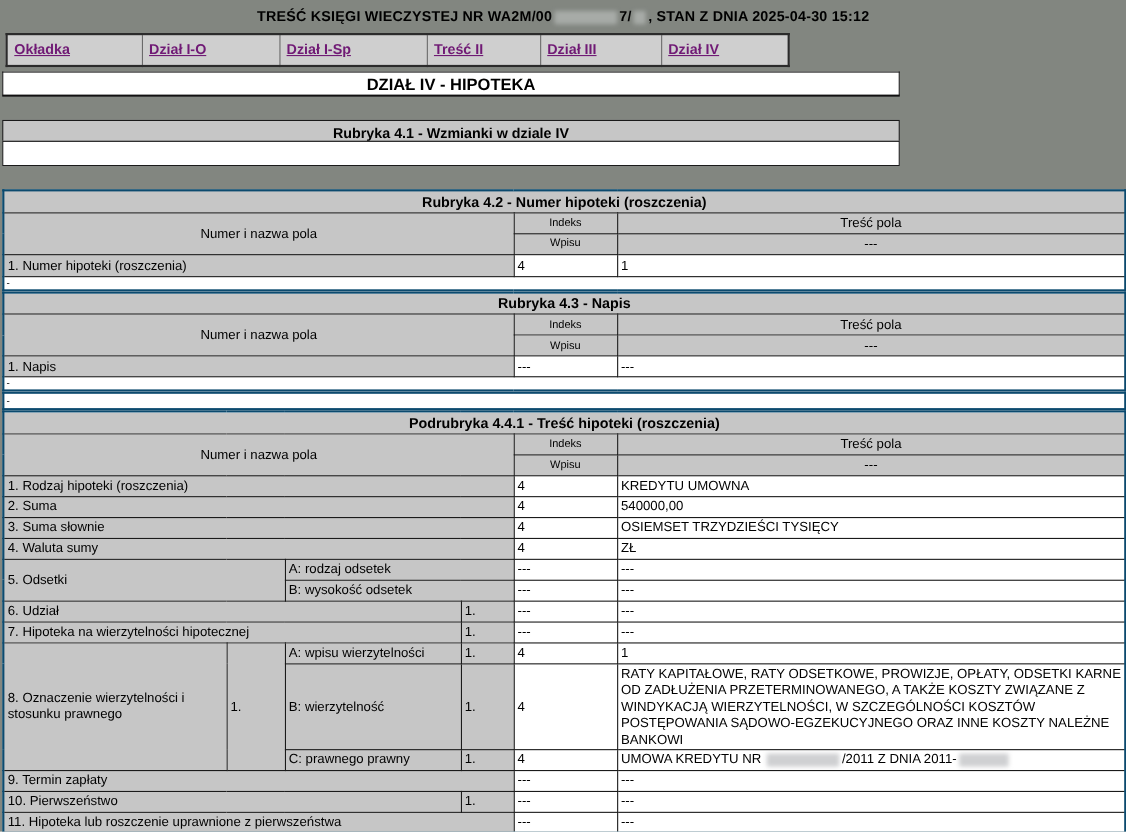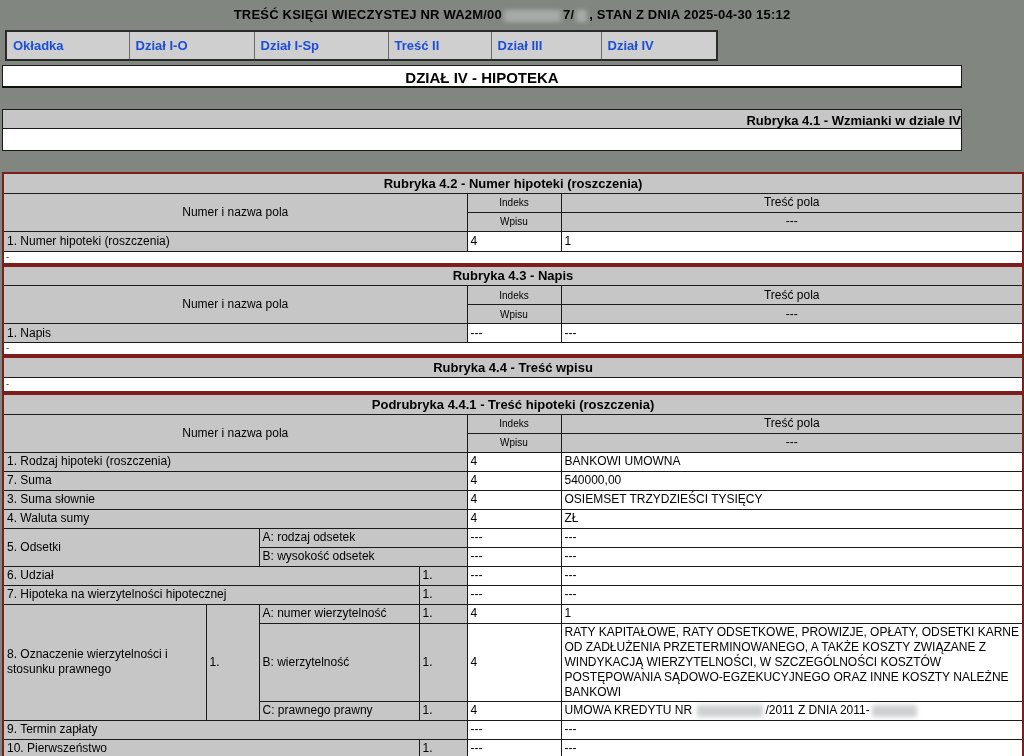--- a/index.html
+++ b/index.html
@@ -19,42 +19,42 @@
   table.tabbar {
     border-collapse:collapse; table-layout:fixed;
     margin:3px 0 0 5px; width:711px;
     background:#cfcfcf; border:2px solid #2b2b2b;
   }
   table.tabbar td {
     border:1px solid #6a6a6a; padding:4px 6px 5px 6px;
     background:#cfcfcf; white-space:nowrap; overflow:hidden;
   }
   a.tablink {
-    color:#1d4ed8; font-weight:bold; font-size:13px;
-    cursor:pointer;
+    color:#701a75; font-weight:bold; font-size:13px;
+    text-decoration:underline; cursor:pointer;
   }
   
   .bar {
-    width:960px; margin:0 0 0 2px;
+    width:816px; margin:0 0 0 2px;
     border:1px solid #1a1a1a;
     text-align:center; overflow:hidden;
   }
   .bar.white { background:#ffffff; }
-  .bar.gray  { background:#c6c6c6;text-align:right; }
+  .bar.gray  { background:#c6c6c6; }
   .bar.title-main { margin-top:4px; height:23px; font-weight:bold; font-size:15px; padding-top:3px;
                     border-bottom:2px solid #111; }
   .bar.rtitle { margin-top:21px; height:20px; font-weight:bold; font-size:13px; padding-top:3px; }
   .bar.rcontent { margin-top:-1px; height:20px; font-size:12px; padding-top:21px; }
   .spacer21 { height:21px; }
   
   table.kw {
     border-collapse:collapse; table-layout:fixed;
     width:1020px; margin-left:2px;
     background:#ffffff;
-    border:2px solid #7f1d1d;
+    border:2px solid #0c4a6e;
     font-size:12px;
   }
   table.kw td {
     border:1px solid #1a1a1a;
     padding:1px 3px; line-height:15px;
     overflow:hidden; vertical-align:middle;
   }
   td.gray  { background:#c6c6c6; }
   td.white { background:#ffffff; }
   tr.ttl td {
@@ -169,23 +169,20 @@
         <td colspan="3">-</td>
       </tr>
 </tbody>
   </table>
 
 <table class="kw">
   <colgroup>
       <col style="width:1020px">
     </colgroup>
   <tbody>
-      <tr class="ttl">
-        <td>Rubryka 4.4 - Treść wpisu</td>
-      </tr>
   <tr class="sep" style="height:15px">
         <td>-</td>
       </tr>
 </tbody>
   </table>
 
 <table class="kw">
   <colgroup>
       <col style="width:203px">
       <col style="width:53px">
@@ -204,24 +201,24 @@
     <td class="hdr">Treść pola</td>
   </tr>
   <tr class="h19">
     <td class="hdr small">Wpisu</td>
     <td class="hdr">---</td>
   </tr>
 
   <tr class="h19">
     <td class="gray" colspan="4">1. Rodzaj hipoteki (roszczenia)</td>
     <td class="white">4</td>
-    <td class="white">BANKOWI UMOWNA</td>
-  </tr>
-  <tr class="h19">
-    <td class="gray" colspan="4">7. Suma</td>
+    <td class="white">KREDYTU UMOWNA</td>
+  </tr>
+  <tr class="h19">
+    <td class="gray" colspan="4">2. Suma</td>
     <td class="white">4</td>
     <td class="white">540000,00</td>
   </tr>
   <tr class="h19">
     <td class="gray" colspan="4">3. Suma słownie</td>
     <td class="white">4</td>
     <td class="white">OSIEMSET TRZYDZIEŚCI TYSIĘCY</td>
   </tr>
   <tr class="h19">
     <td class="gray" colspan="4">4. Waluta sumy</td>
@@ -250,21 +247,21 @@
   <tr class="h19">
     <td class="gray" colspan="3">7. Hipoteka na wierzytelności hipotecznej</td>
     <td class="gray">1.</td>
     <td class="white">---</td>
     <td class="white">---</td>
   </tr>
 
   <tr class="h19">
     <td class="gray vtop" rowspan="3">8. Oznaczenie wierzytelności i stosunku prawnego</td>
     <td class="gray vtop" rowspan="3">1.</td>
-    <td class="gray">A: numer wierzytelność</td>
+    <td class="gray">A: wpisu wierzytelności</td>
     <td class="gray">1.</td>
     <td class="white">4</td>
     <td class="white">1</td>
   </tr>
   <tr class="tall">
     <td class="gray vtop">B: wierzytelność</td>
     <td class="gray vtop">1.</td>
     <td class="white">4</td>
     <td class="white">RATY KAPITAŁOWE, RATY ODSETKOWE, PROWIZJE, OPŁATY, ODSETKI KARNE OD ZADŁUŻENIA PRZETERMINOWANEGO, A TAKŻE KOSZTY ZWIĄZANE Z WINDYKACJĄ WIERZYTELNOŚCI, W SZCZEGÓLNOŚCI KOSZTÓW POSTĘPOWANIA SĄDOWO-EGZEKUCYJNEGO ORAZ INNE KOSZTY NALEŻNE BANKOWI</td>
   </tr>

